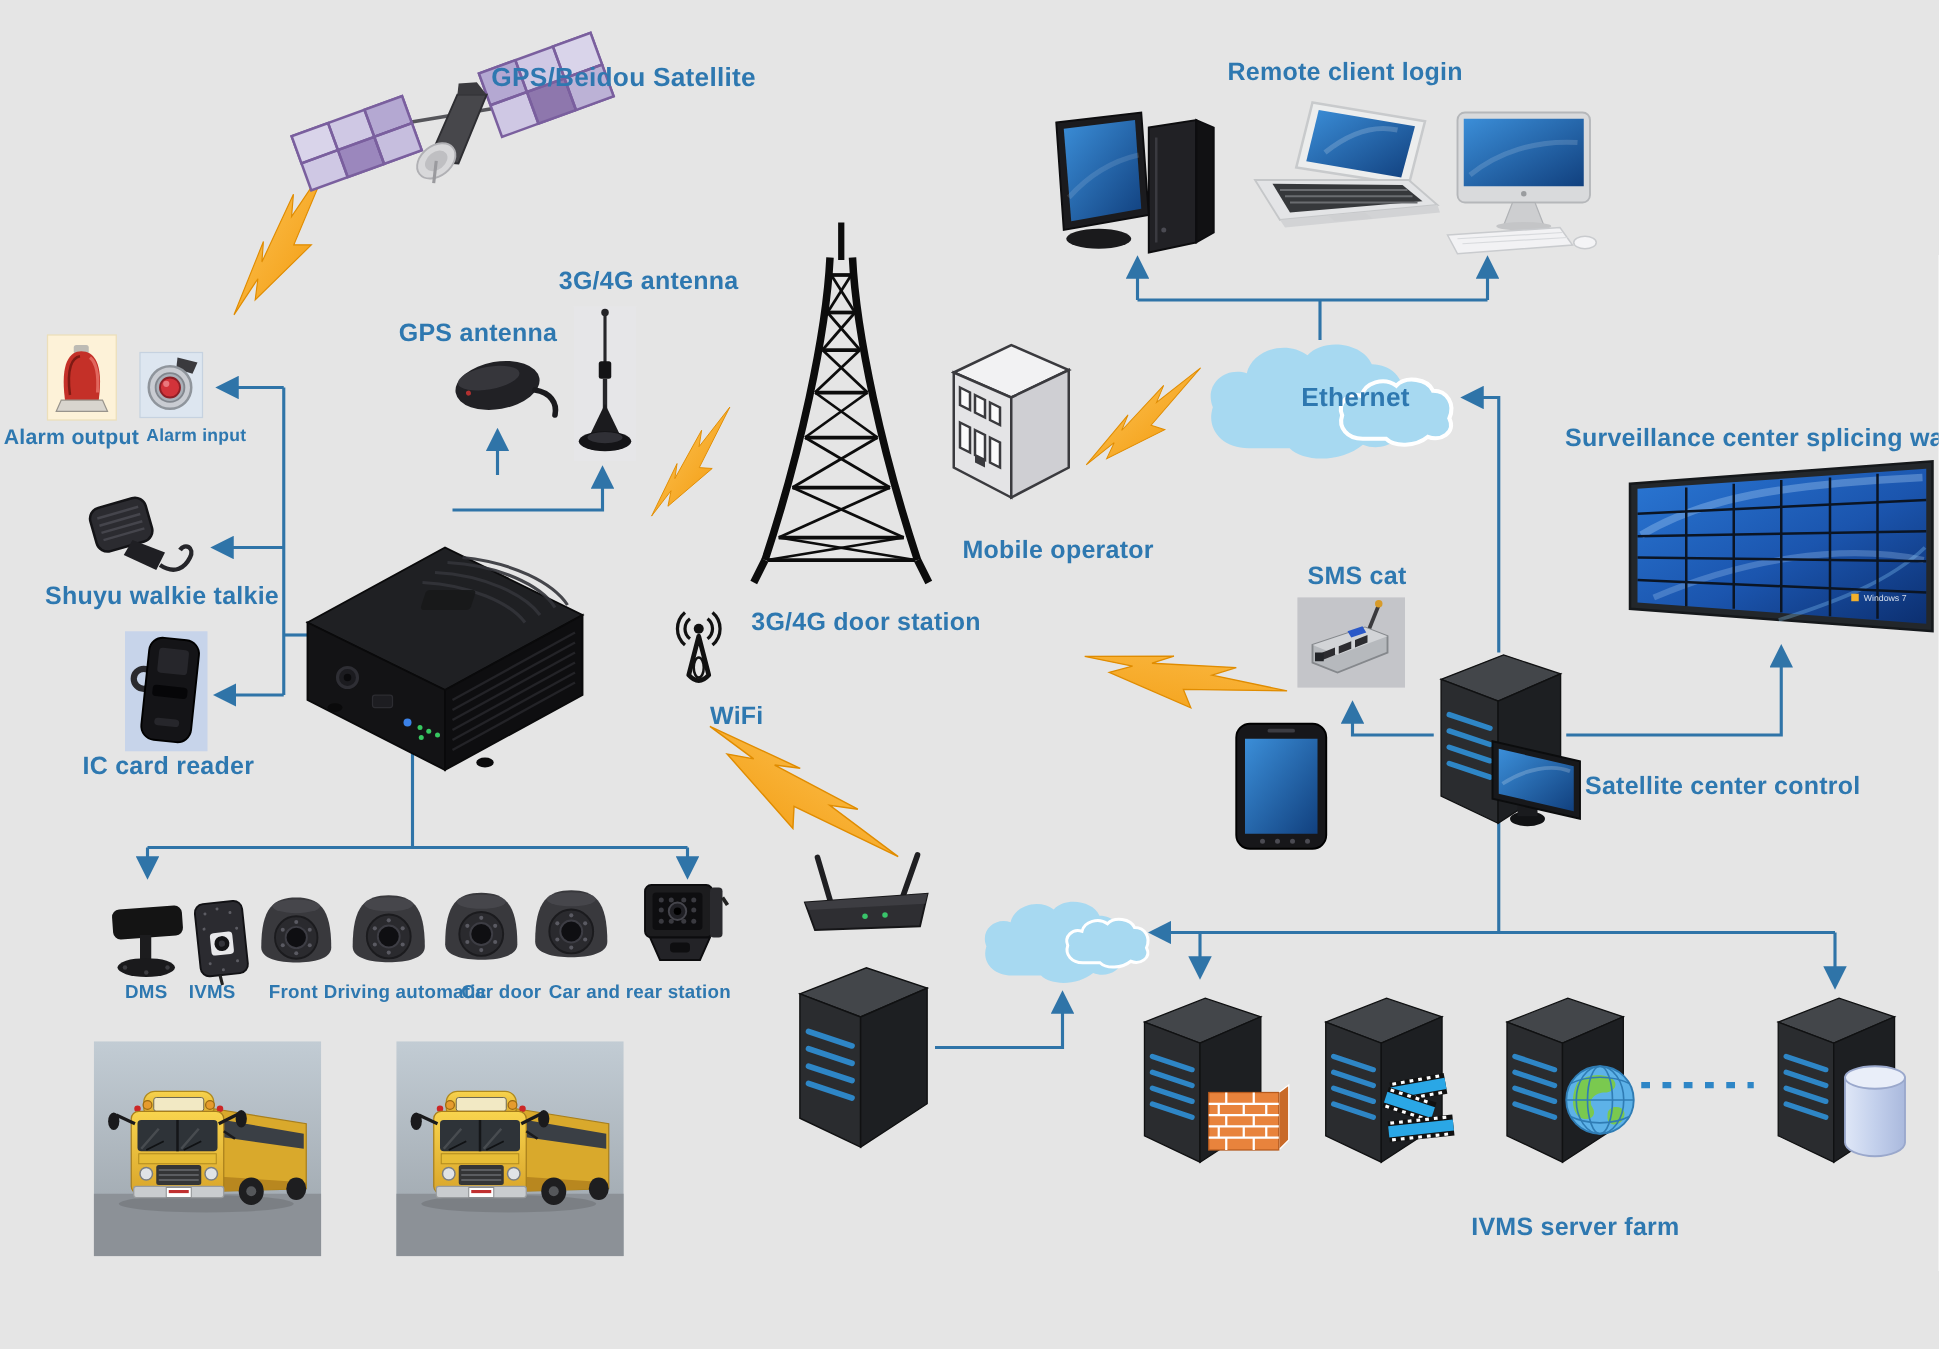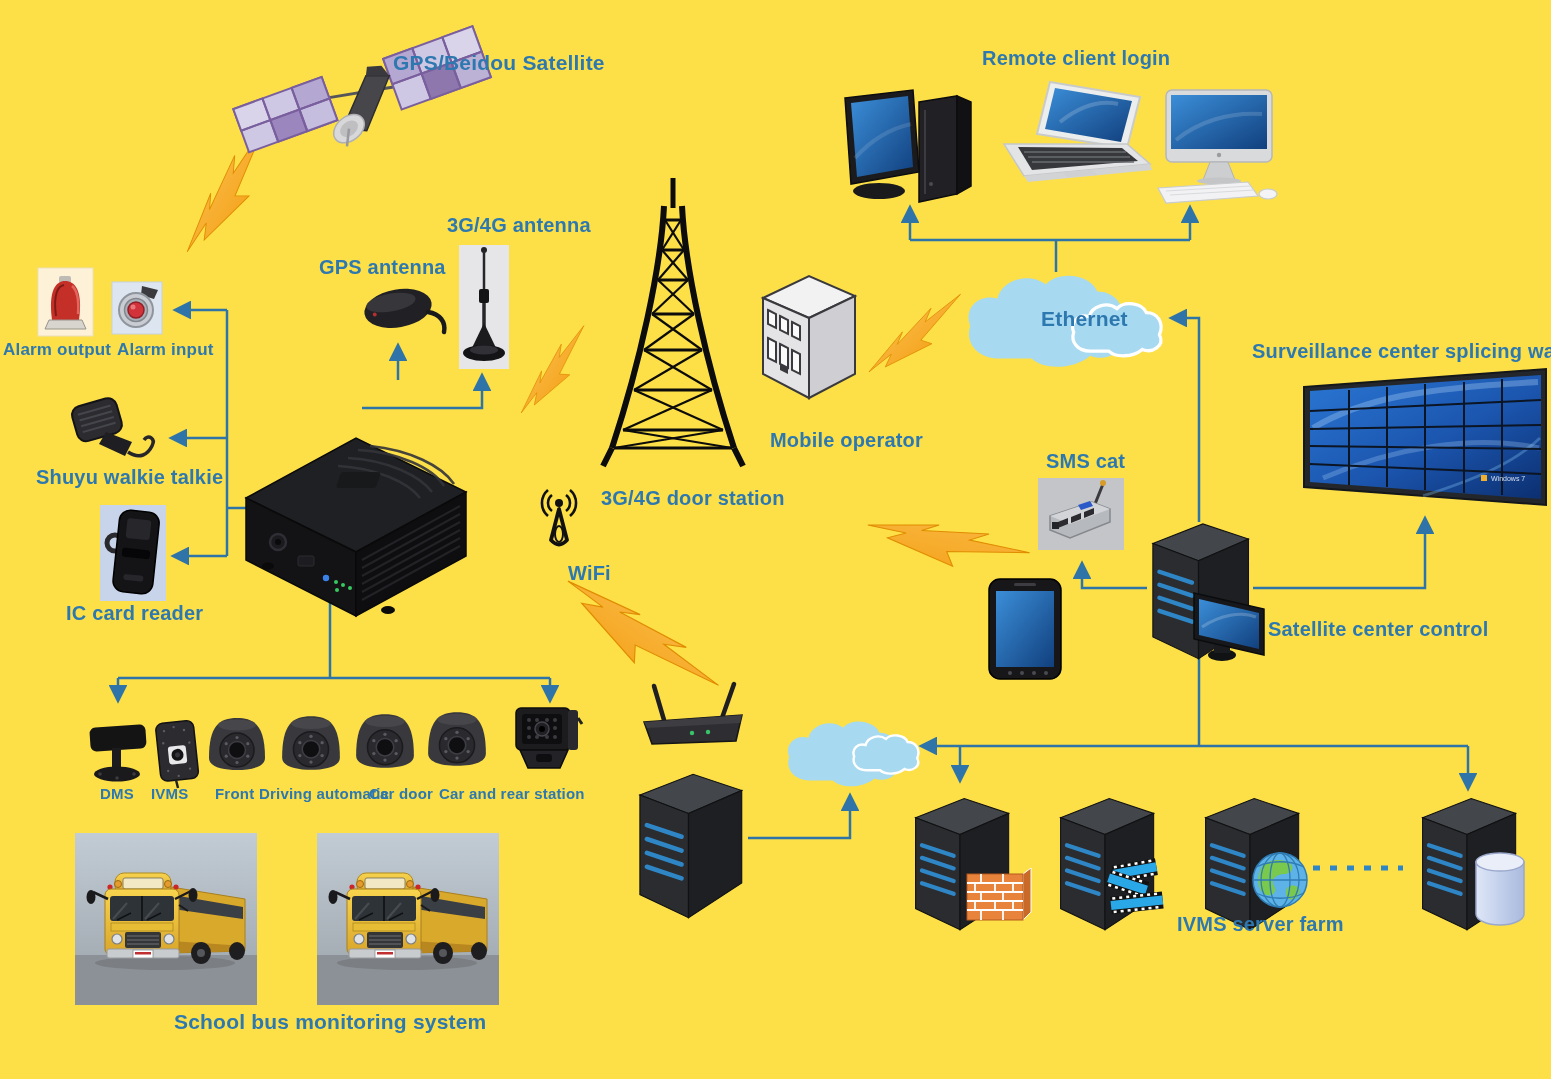--- a/index.html
+++ b/index.html
@@ -1,16 +1,16 @@
 <!DOCTYPE html>
 <html><head>
 <meta charset="utf-8">
 <style>
   html,body{margin:0;padding:0;background:#ffffff;}
-  #stage{position:relative;width:1551px;height:1079px;background:#fde047;overflow:hidden;
+  #stage{position:relative;width:1551px;height:1079px;background:#e5e5e5;overflow:hidden;
          font-family:"Liberation Sans", sans-serif;}
   .lbl{position:absolute;color:#2e78b0;white-space:nowrap;font-weight:600;letter-spacing:0.2px;}
   .lbl.big{font-size:20px;}
   .lbl.small{font-size:15px;}
   .node{position:absolute;}
   svg{display:block;overflow:visible;}
   #conn{position:absolute;left:0;top:0;z-index:1;}
   .node{z-index:2;}
   .lbl{z-index:3;}
 </style>
@@ -742,32 +742,31 @@
   <svg width="186" height="172" viewBox="0 0 182 172">
         <use href="#busPhoto"></use>
       </svg>
 </div>
 
 <div class="lbl" style="left:393px;top:51px;font-size:21px">GPS/Beidou Satellite</div>
 <div class="lbl big" style="left:982px;top:47px">Remote client login</div>
 <div class="lbl big" style="left:447px;top:214px">3G/4G antenna</div>
 <div class="lbl big" style="left:319px;top:256px">GPS antenna</div>
 <div class="lbl" style="left:3px;top:340px;font-size:17px">Alarm output</div>
-<div class="lbl" style="left:117px;top:340px;font-size:17px">Alarm input</div>
+<div class="lbl" style="left:117px;top:340px;font-size:14px">Alarm input</div>
 <div class="lbl" style="left:1041px;top:307px;font-size:21px">Ethernet</div>
 <div class="lbl big" style="left:1252px;top:340px">Surveillance center splicing wall</div>
 <div class="lbl big" style="left:770px;top:429px">Mobile operator</div>
 <div class="lbl big" style="left:1046px;top:450px">SMS cat</div>
 <div class="lbl big" style="left:36px;top:466px">Shuyu walkie talkie</div>
 <div class="lbl big" style="left:601px;top:487px">3G/4G door station</div>
 <div class="lbl big" style="left:568px;top:562px">WiFi</div>
 <div class="lbl big" style="left:66px;top:602px">IC card reader</div>
 <div class="lbl big" style="left:1268px;top:618px">Satellite center control</div>
 <div class="lbl small" style="left:100px;top:785px">DMS</div>
 <div class="lbl small" style="left:151px;top:785px">IVMS</div>
 <div class="lbl small" style="left:215px;top:785px">Front</div>
 <div class="lbl small" style="left:259px;top:785px">Driving automatic</div>
 <div class="lbl small" style="left:369px;top:785px">Car door</div>
 <div class="lbl small" style="left:439px;top:785px">Car and rear station</div>
-<div class="lbl big" style="left:1177px;top:913px">IVMS server farm</div>
-<div class="lbl" style="left:174px;top:1010px;font-size:21px">School bus monitoring system</div>
+<div class="lbl big" style="left:1177px;top:971px">IVMS server farm</div>
 
 </div>
 
 </body></html>

